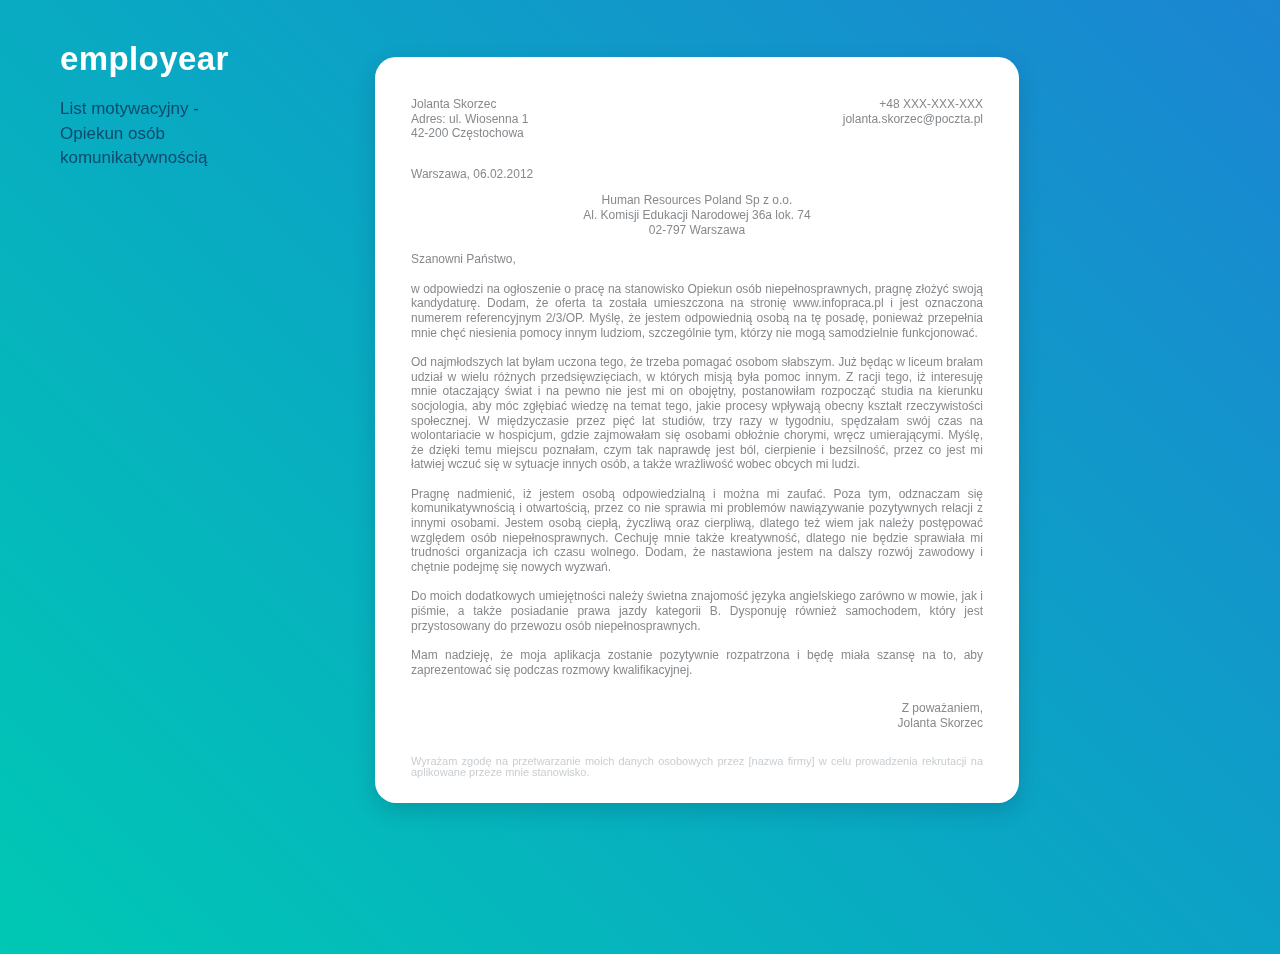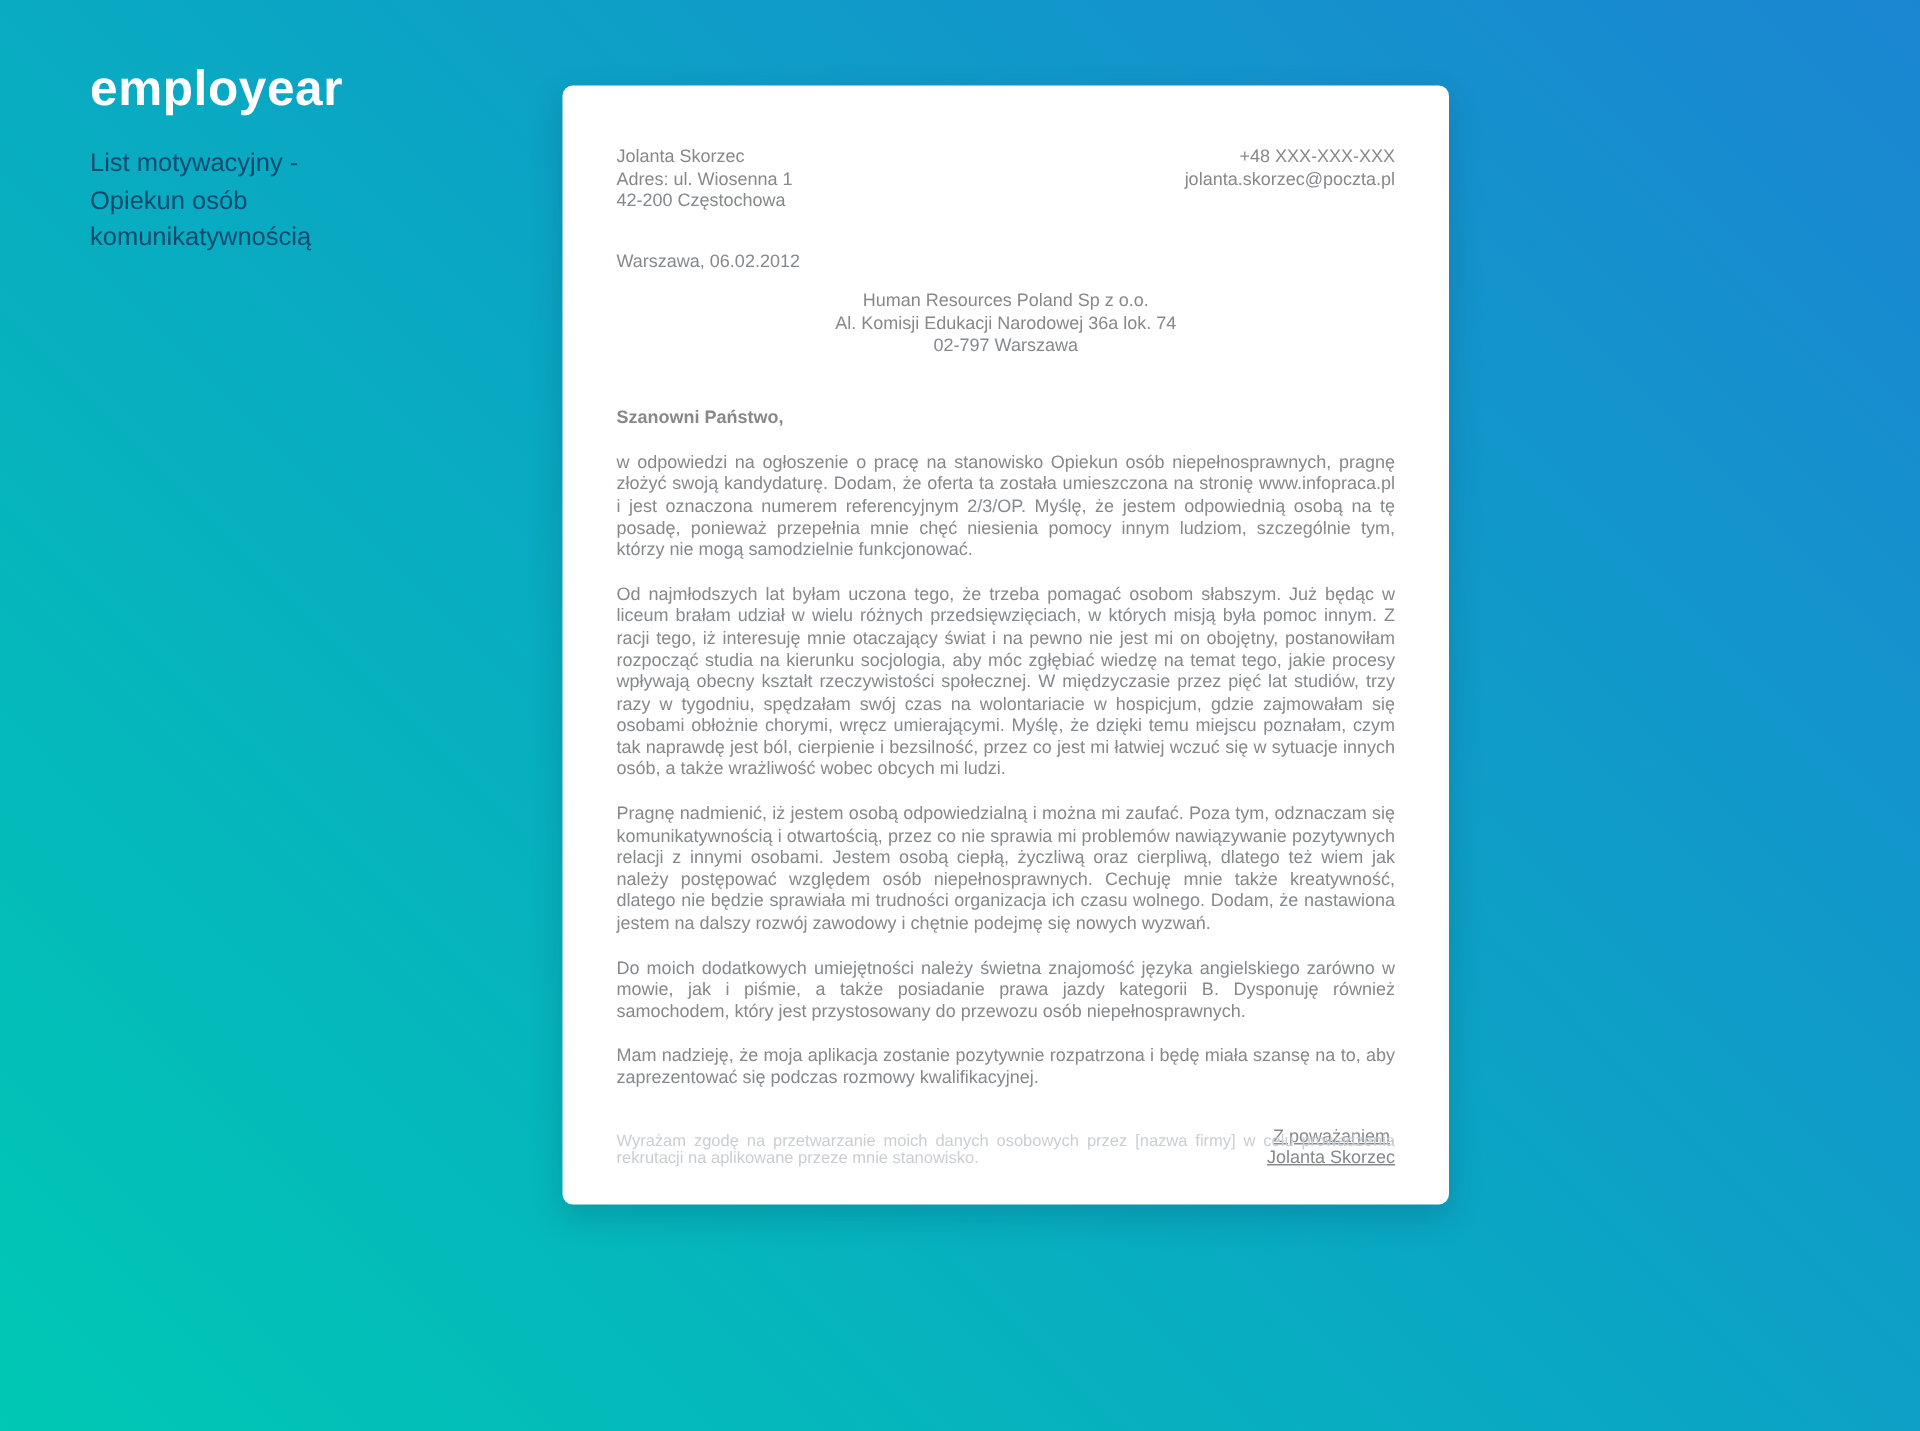--- a/index.html
+++ b/index.html
@@ -36,26 +36,26 @@
     font-weight: 500;
     color: #0c4a6e;
   }
   .doc-title span { display: block; }
 
   
   .letter-card {
     position: absolute;
     left: 375px;
     top: 57px;
-    width: 591px;
+    width: 644px;
     height: 746px;
     box-sizing: border-box;
     padding: 40px 36px 28px 36px;
     background: #ffffff;
-    border-radius: 7px;
+    border-radius: 21px;
     box-shadow: 0 8px 22px rgba(0, 45, 70, 0.20);
     font-size: 12px;
     line-height: 14.6px;
     color: #86898c;
   }
 
   .header-row {
     display: flex;
     justify-content: space-between;
     align-items: flex-start;
@@ -65,31 +65,30 @@
   .contact-block { text-align: right; }
 
   .date-line {
     margin-top: 26px;
     text-align: left;
   }
   .recipient-block {
     margin-top: 12px;
     text-align: center;
   }
-  .salutation { margin-top: 34px; font-weight: bold; }
+  .salutation { margin-top: 15px; }
 
   .body-par {
     margin: 15px 0 0 0;
     text-align: justify;
   }
 
   .closing-block {
     margin-top: 24px;
     text-align: right;
-    text-decoration: underline;
   }
 
   .consent-note {
     position: absolute;
     left: 36px;
     right: 36px;
     bottom: 26px;
     font-size: 11px;
     line-height: 10.5px;
     color: #c9ced2;

